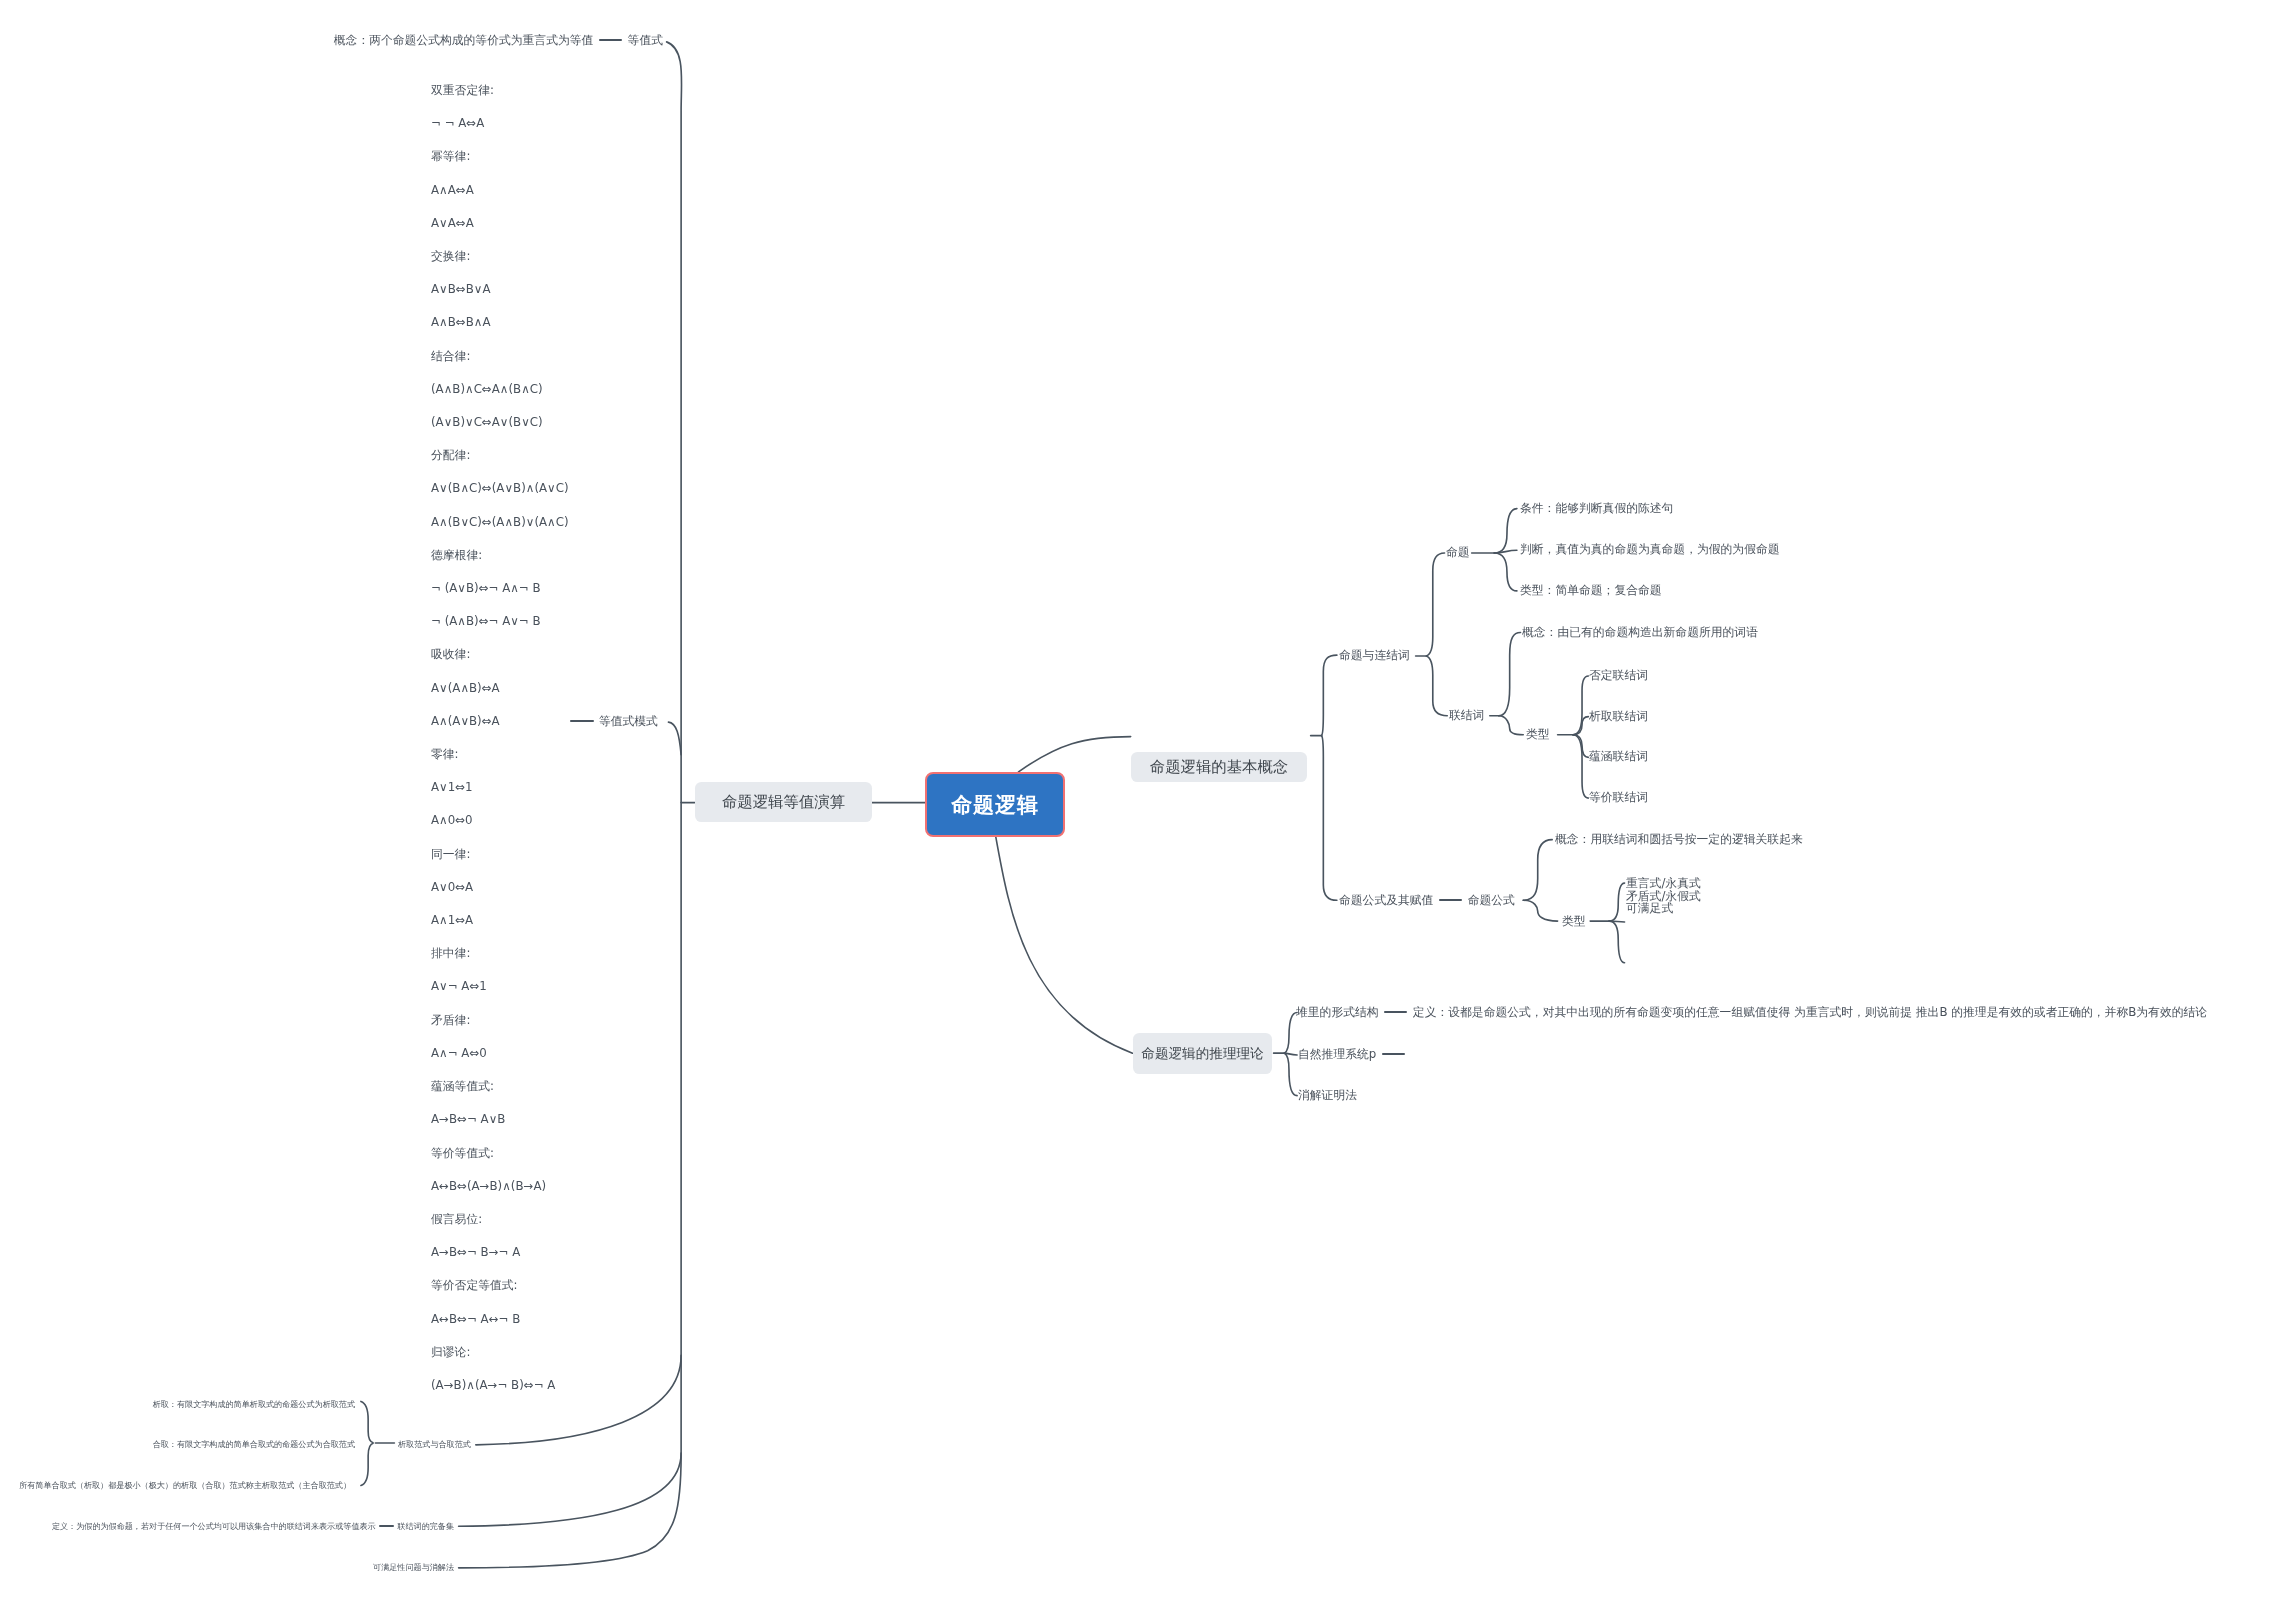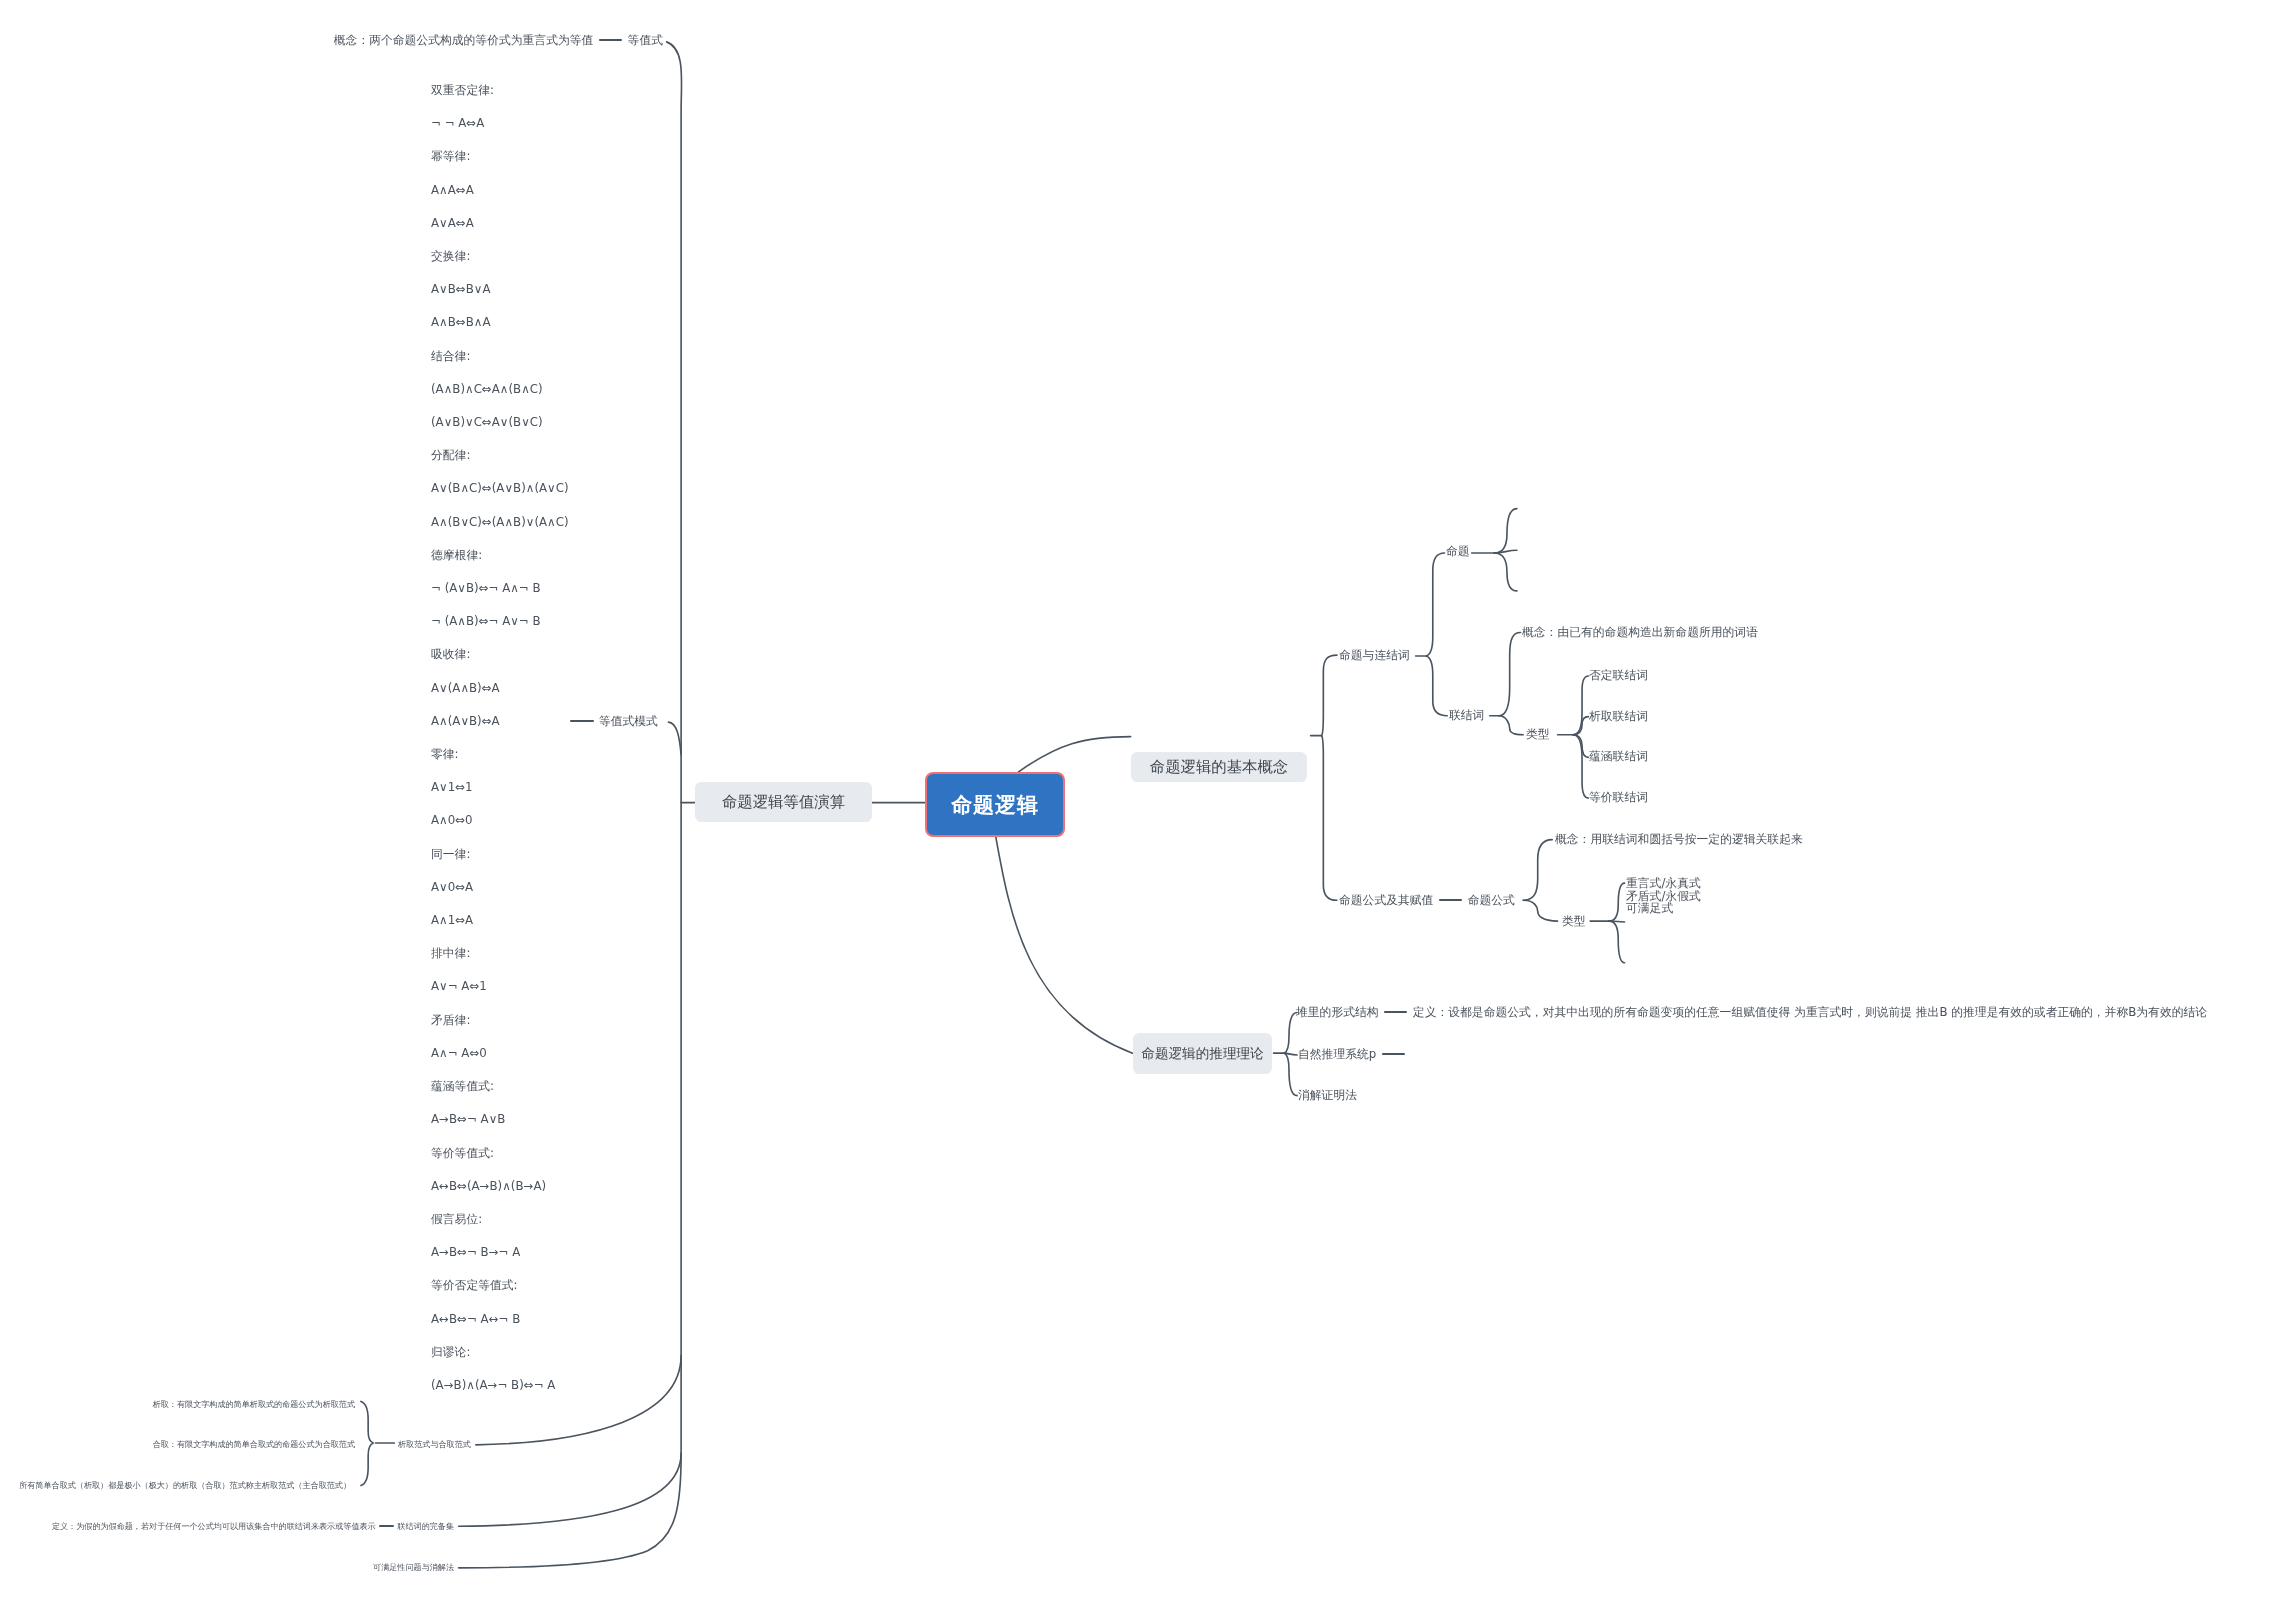--- a/index.html
+++ b/index.html
@@ -148,22 +148,28 @@
   </div>
 
   <div class="t sm" style="right:1839px;top:1562px;">可满足性问题与消解法</div>
 
   <div class="rootbox" style="left:925px;top:772px;width:136px;height:61px;">命题逻辑</div>
 
   <div class="box" style="left:1131px;top:752px;width:176px;height:30px;">命题逻辑的基本概念</div>
 
   <div class="t" style="left:1339px;top:649px;">命题与连结词</div>
 
-  <div class="t" style="left:1446px;top:546px;font-family:Liberation Mono, monospace;">命题</div>
-
+  <div class="t" style="left:1446px;top:546px;">命题</div>
+
+  <div class="t col kids455" style="left:1520px;top:502px;">
+
+  <div>条件：能够判断真假的陈述句</div>
+      <div>判断，真值为真的命题为真命题，为假的为假命题</div>
+      <div>类型：简单命题；复合命题</div>
+    </div>
 
   <div class="t" style="left:1449px;top:709px;">联结词</div>
 
   <div class="t" style="left:1522px;top:626px;">概念：由已有的命题构造出新命题所用的词语</div>
 
   <div class="t" style="left:1526px;top:728px;">类型</div>
 
   <div class="t col kids45" style="left:1589px;top:669px;">
 
   <div>否定联结词</div>

